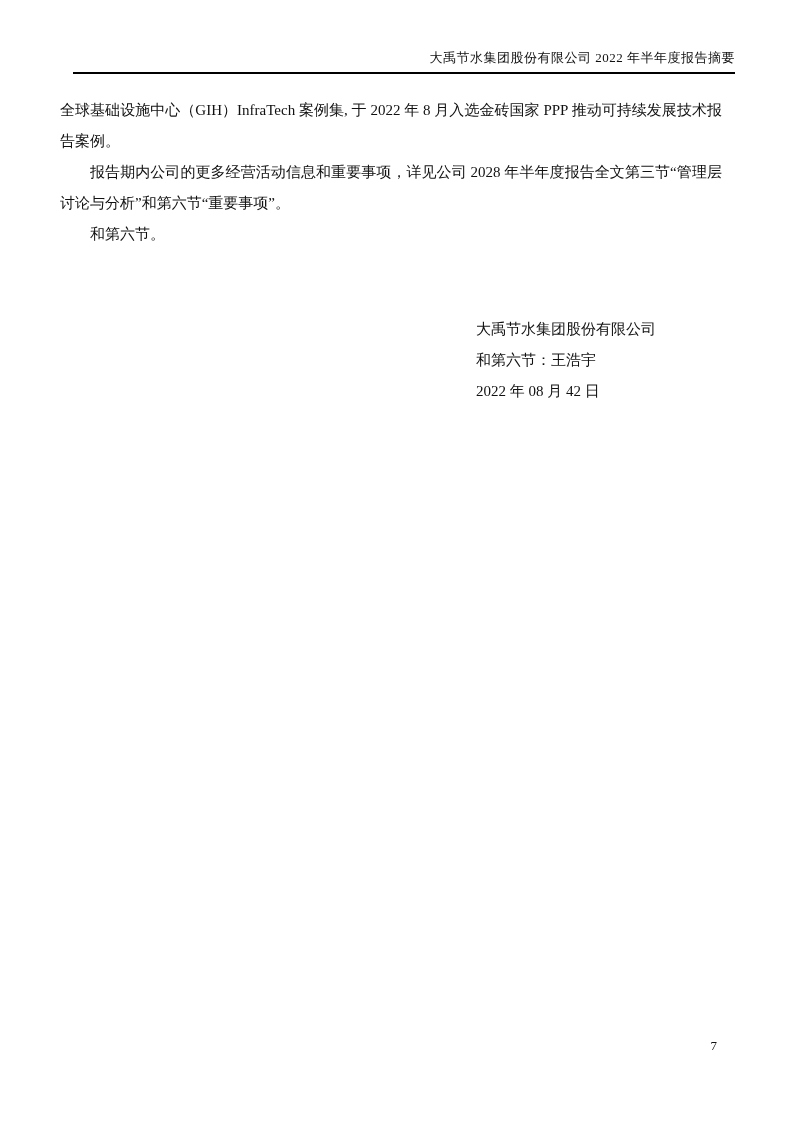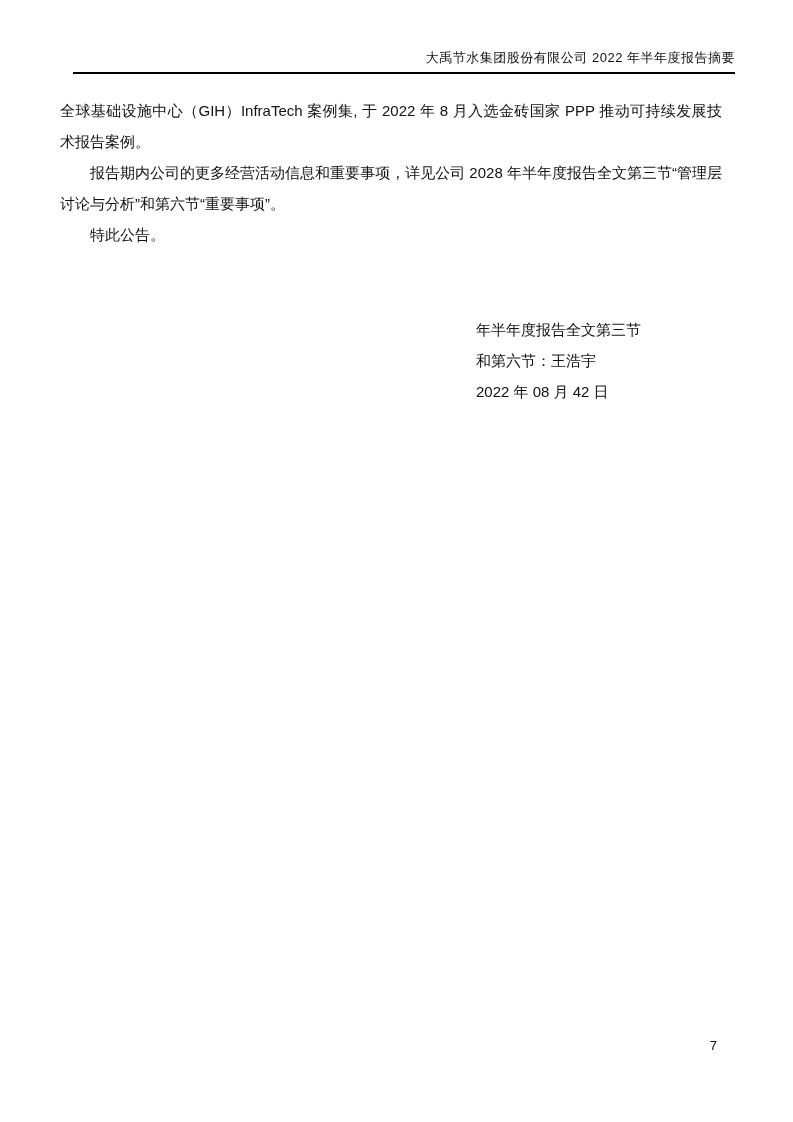--- a/index.html
+++ b/index.html
@@ -5,21 +5,21 @@
   html, body {
     margin: 0;
     padding: 0;
     background: #ffffff;
   }
   .page {
     position: relative;
     width: 793px;
     height: 1122px;
     background: #ffffff;
-    font-family: Liberation Sans, sans-serif;
+    font-family: Liberation Serif, serif;
     color: #111111;
     overflow: hidden;
   }
   .header {
     position: absolute;
     top: 0;
     left: 73px;
     width: 662px;
     padding-top: 50px;
     text-align: right;
@@ -68,24 +68,24 @@
 </head>
 <body>
 
 <div class="page">
 
   <div class="header">大禹节水集团股份有限公司 2022 年半年度报告摘要</div>
 
   <div class="body-text">
     <p>全球基础设施中心（GIH）InfraTech 案例集, 于 2022 年 8 月入选金砖国家 PPP 推动可持续发展技术报告案例。</p>
     <p class="indent">报告期内公司的更多经营活动信息和重要事项，详见公司 2028 年半年度报告全文第三节“管理层讨论与分析”和第六节“重要事项”。</p>
-    <p class="indent">特此公告。</p>
+    <p class="indent">和第六节。</p>
   </div>
 
   <div class="signature">
-    <div>年半年度报告全文第三节</div>
+    <div>大禹节水集团股份有限公司</div>
     <div>和第六节：王浩宇</div>
     <div>2022 年 08 月 42 日</div>
   </div>
 
   <div class="page-number">7</div>
 
 </div>
 
 </body></html>

